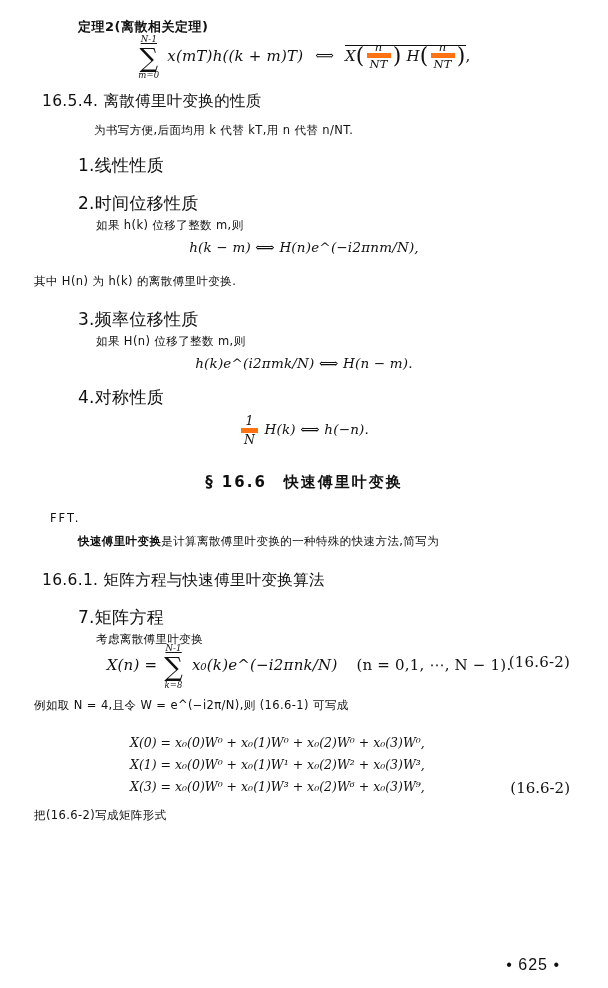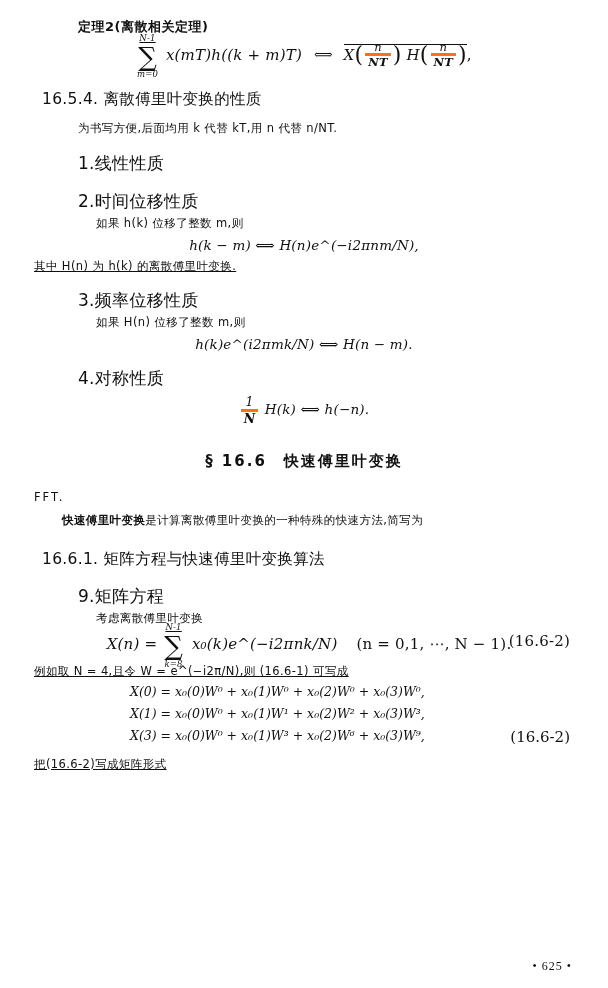--- a/index.html
+++ b/index.html
@@ -72,21 +72,21 @@
     display: inline-block;
     vertical-align: middle;
     text-align: center;
     font-size: 11.5px;
     line-height: 1.05;
     margin: 0 2px;
     position: relative;
     top: -1px;
   }
   .frac .num { display: block; padding: 0 3px; }
-  .frac .den { display: block; border-top: 3px solid #f97316; padding: 0 3px; font-weight: bold; }
+  .frac .den { display: block; border-top: 5px solid #f97316; padding: 0 3px; }
 
   .paren-big {
     display: inline-block;
     font-size: 22px;
     font-style: normal;
     vertical-align: middle;
     line-height: .9;
     position: relative;
     top: -1px;
   }
@@ -114,21 +114,21 @@
     font-size: 15px;
     font-weight: 700;
     text-align: center;
     letter-spacing: 2px;
     margin: 26px 0 18px 0;
   }
   p.body {
     font-family: "DejaVu Sans", sans-serif;
     font-size: 11.5px;
     line-height: 1.5;
-    margin: 6px 0;
+    margin: 6px 16px;
     letter-spacing: .4px;
   }
   p.body.lead { padding-left: 44px; }
   p.itemhead {
     font-family: "DejaVu Sans", sans-serif;
     font-size: 17px;
     font-weight: 400;
     margin: 15px 0 3px 0;
     padding-left: 44px;
     letter-spacing: .3px;
@@ -136,46 +136,45 @@
   p.sub {
     font-family: "DejaVu Sans", sans-serif;
     font-size: 11.5px;
     margin: 3px 0;
     padding-left: 62px;
     letter-spacing: .4px;
   }
   p.flush {
     font-family: "DejaVu Sans", sans-serif;
     font-size: 11.5px;
-    margin: 2px 0;
+    margin: 19px 0;
     letter-spacing: .4px;
-    text-decoration: underline;
   }
   .eqno {
     position: absolute;
     right: 4px;
     font-family: "DejaVu Serif", serif;
     font-size: 15px;
     font-style: normal;
   }
   .eqlist {
     font-family: "DejaVu Serif", serif;
     font-style: italic;
     font-size: 12.5px;
     line-height: 1.75;
     padding-left: 96px;
     position: relative;
   }
   .eqlist .line { white-space: nowrap; }
   .footer {
     position: absolute;
     bottom: 14px;
-    right: 36px;
-    font-family: Liberation Serif, serif;
-    font-size: 12px;
+    right: 48px;
+    font-family: Liberation Sans, sans-serif;
+    font-size: 16px;
     letter-spacing: 1px;
   }
 </style>
 </head>
 <body>
 
 <div class="page">
 
   <div class="thm-head cjk">定理2(离散相关定理)</div>
 
@@ -218,21 +217,21 @@
 
   <h3 class="bigsec">§ 16.6　快速傅里叶变换</h3>
 
   <p class="body" style="margin-top:0; letter-spacing:2px">FFT.</p>
   <p class="body" style="padding-left:28px; margin-bottom:0">
     <span class="bold">快速傅里叶变换</span><span>是计算离散傅里叶变换的一种特殊的快速方法,简写为</span>
   </p>
 
   <h2 class="sec">16.6.1. 矩阵方程与快速傅里叶变换算法</h2>
 
-  <p class="itemhead">9.矩阵方程</p>
+  <p class="itemhead">7.矩阵方程</p>
   <p class="sub">考虑离散傅里叶变换</p>
 
   <div class="formula row" style="padding-left:10px">
     <span>X(n) =</span>
     <span class="sumsign">
       <span class="lim-top">N-1</span>
       ∑
       <span class="lim-bot">k=8</span>
     </span>
     <span>x₀(k)e^(−i2πnk/N)</span>

